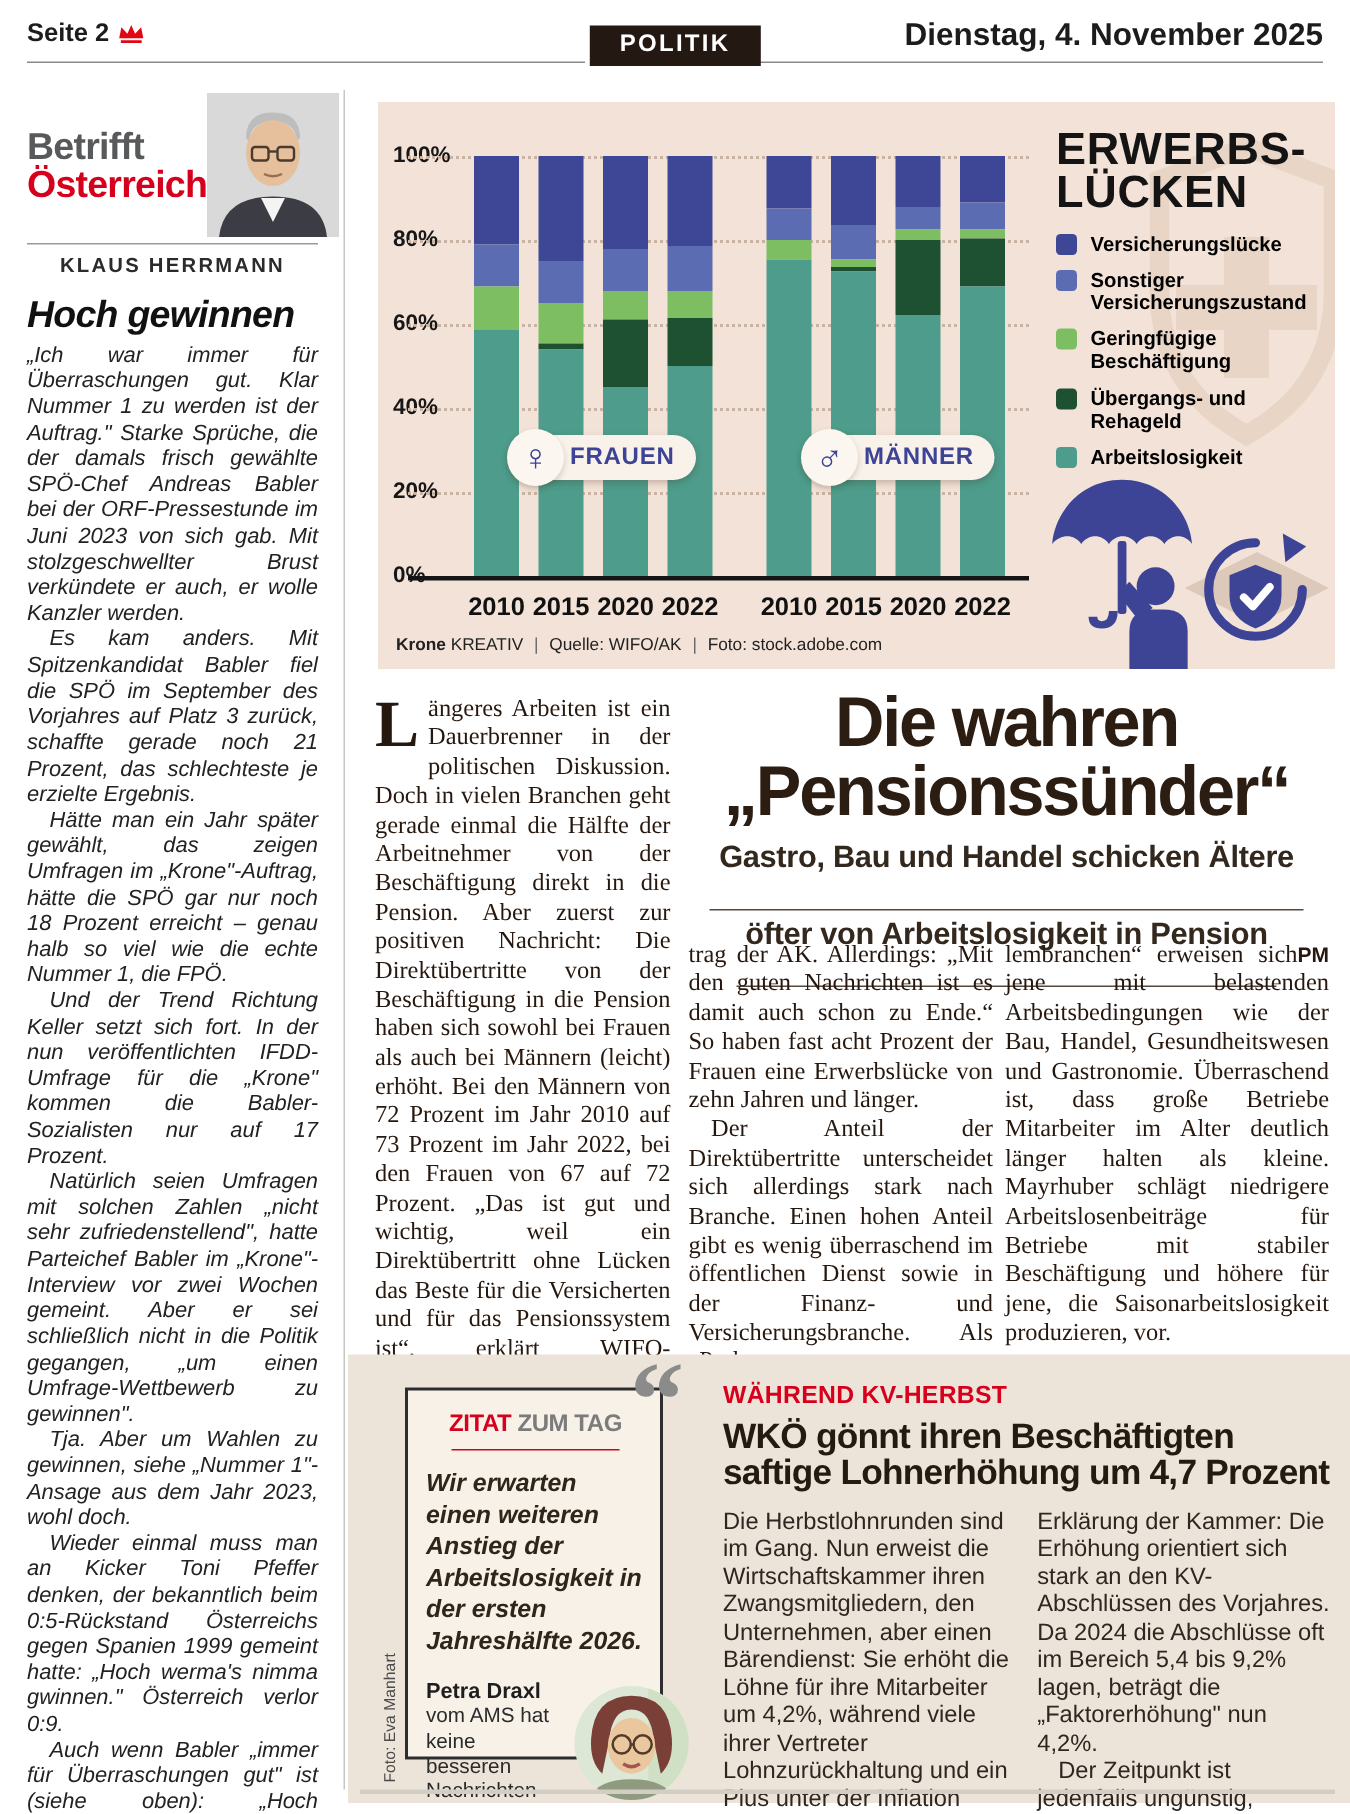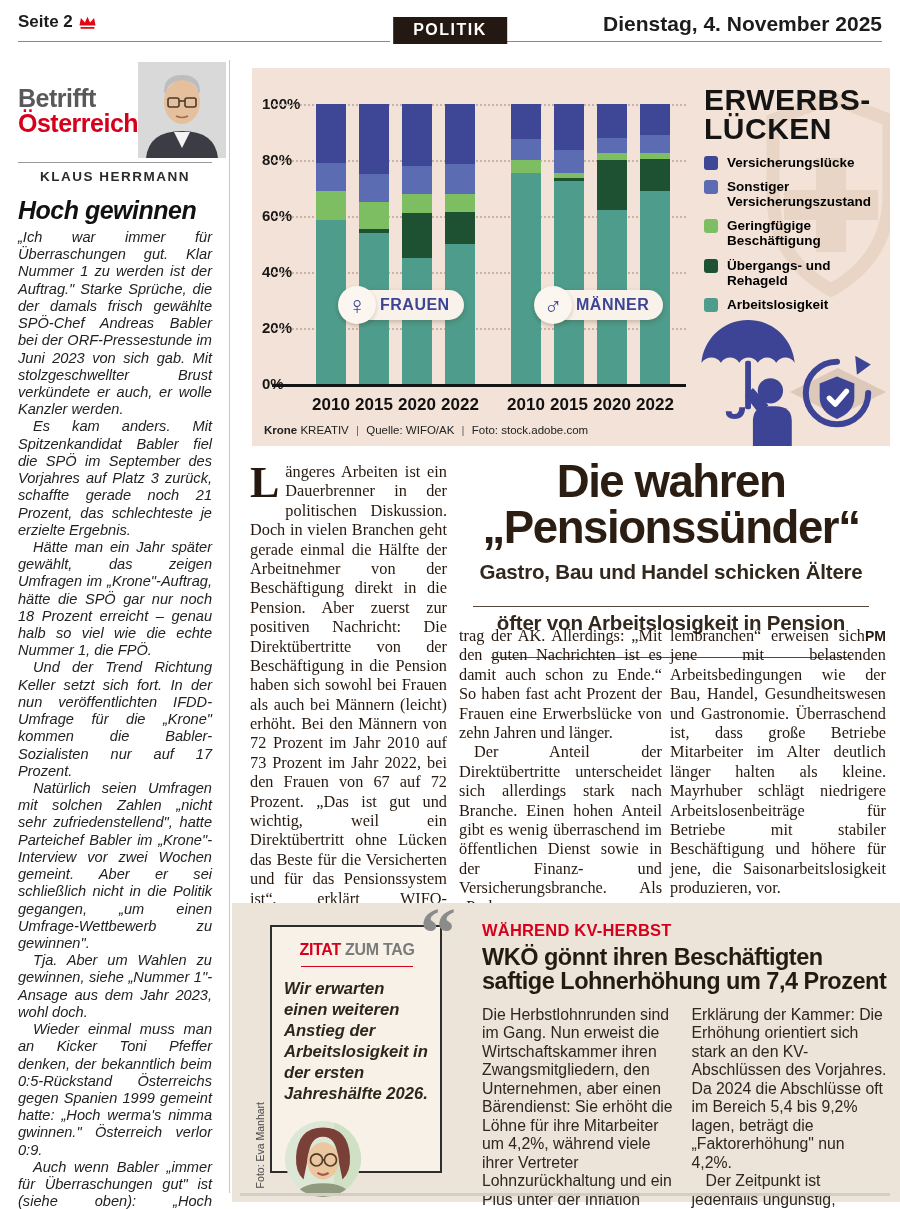--- a/index.html
+++ b/index.html
@@ -348,20 +348,24 @@
   <section class="bottom">
     <div class="photo-credit">Foto: Eva Manhart</div>
     <div class="quote-box">
       <div class="qmark">“</div>
       <div class="qlabel">
         <span class="red">ZITAT</span><span class="gray"> ZUM TAG</span>
       </div>
       <div class="qrule"></div>
       <div class="qtext">Wir erwarten einen weiteren Anstieg der Arbeitslosigkeit in der ersten Jahreshälfte 2026.</div>
       <div class="qperson">
+        <div>
+          <div class="qname">Petra Draxl</div>
+          <div class="qdesc">vom AMS hat keine besseren Nachrichten</div>
+        </div>
         <svg class="qphoto" width="78" height="78" viewBox="0 0 84 84">
           <defs>
               <clipPath id="pc">
                 <circle cx="42" cy="42" r="41"></circle>
               </clipPath>
             </defs>
           <g clip-path="url(#pc)">
             <rect width="84" height="84" fill="#dde7d6"></rect>
             <rect x="54" width="30" height="84" fill="#cfe0c4"></rect>
             <path d="M42 8 q-27 0 -29 31 q-1 17 8 25 l5 -24 q2 -22 16 -22 q14 0 16 22 l5 24 q9 -8 8 -25 q-2 -31 -29 -31 Z" fill="#7a4038"></path>
@@ -373,21 +377,21 @@
             <path d="M10 84 q6 -16 32 -16 q26 0 32 16 Z" fill="#8f9a7e"></path>
           </g>
         </svg>
       </div>
     </div>
 
     <div class="kv">
       <div class="kv-kicker">WÄHREND KV-HERBST</div>
       <h3 class="kv-head">
         <span>WKÖ gönnt ihren Beschäftigten</span><br>
-        <span>saftige Lohnerhöhung um 7,4 Prozent</span>
+        <span>saftige Lohnerhöhung um 4,7 Prozent</span>
       </h3>
       <div class="kv-cols">
         <div class="kv-col">
             <p>Die Herbstlohnrunden sind im Gang. Nun erweist die Wirtschaftskammer ihren Zwangsmitgliedern, den Unternehmen, aber einen Bärendienst: Sie erhöht die Löhne für ihre Mitarbeiter um 4,2%, während viele ihrer Vertreter Lohnzurückhaltung und ein Plus unter der Inflation fordern.</p>
           </div>
         <div class="kv-col">
             <p>Erklärung der Kammer: Die Erhöhung orientiert sich stark an den KV-Abschlüssen des Vorjahres. Da 2024 die Abschlüsse oft im Bereich 5,4 bis 9,2% lagen, beträgt die „Faktorerhöhung" nun 4,2%.</p>
             <p>Der Zeitpunkt ist jedenfalls ungünstig, kritisiert auch die Industriellenver-</p>
           </div>
       </div>

